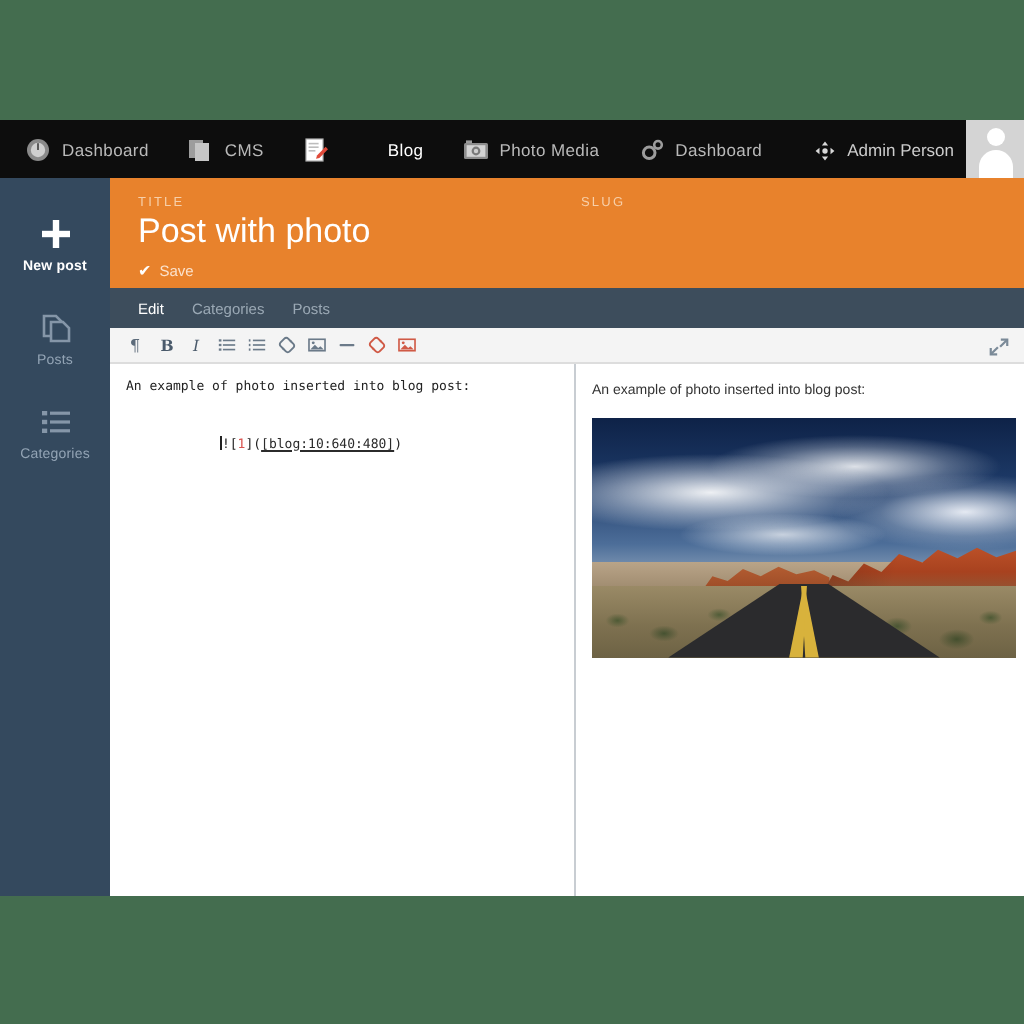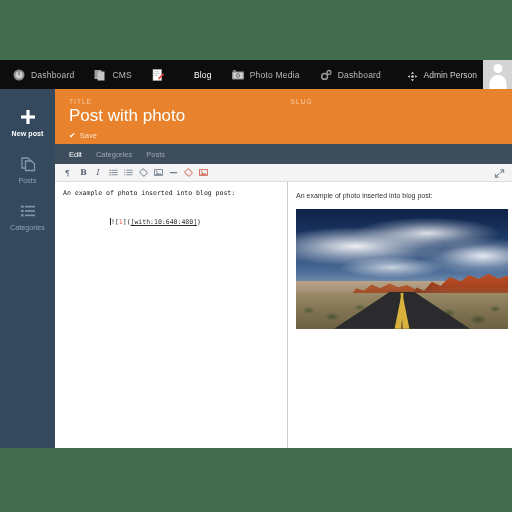--- a/index.html
+++ b/index.html
@@ -412,21 +412,21 @@
             <path d="M1.8 9.7 L5.4 6.1" stroke="#7b8a98" stroke-width="1.2"></path>
           </svg>
         </span>
       </div>
 
       <div class="panes">
 
         <div class="editor-pane">
           <div class="code-line">An example of photo inserted into blog post:</div>
           <div class="code-line second">
-            <span class="caret"></span><span>![</span><span class="md-num">1</span><span>](</span><span class="md-link">[with:10:640:480]</span><span>)</span>
+            <span class="caret"></span><span>![</span><span class="md-num">1</span><span>](</span><span class="md-link">[blog:10:640:480]</span><span>)</span>
           </div>
         </div>
 
         <div class="preview-pane">
           <div class="prev-text">An example of photo inserted into blog post:</div>
           <div class="photo">
             <div class="sky"></div>
             <div class="mesa-far"></div>
             <div class="mesa-m"></div>
             <div class="mesa-r"></div>

